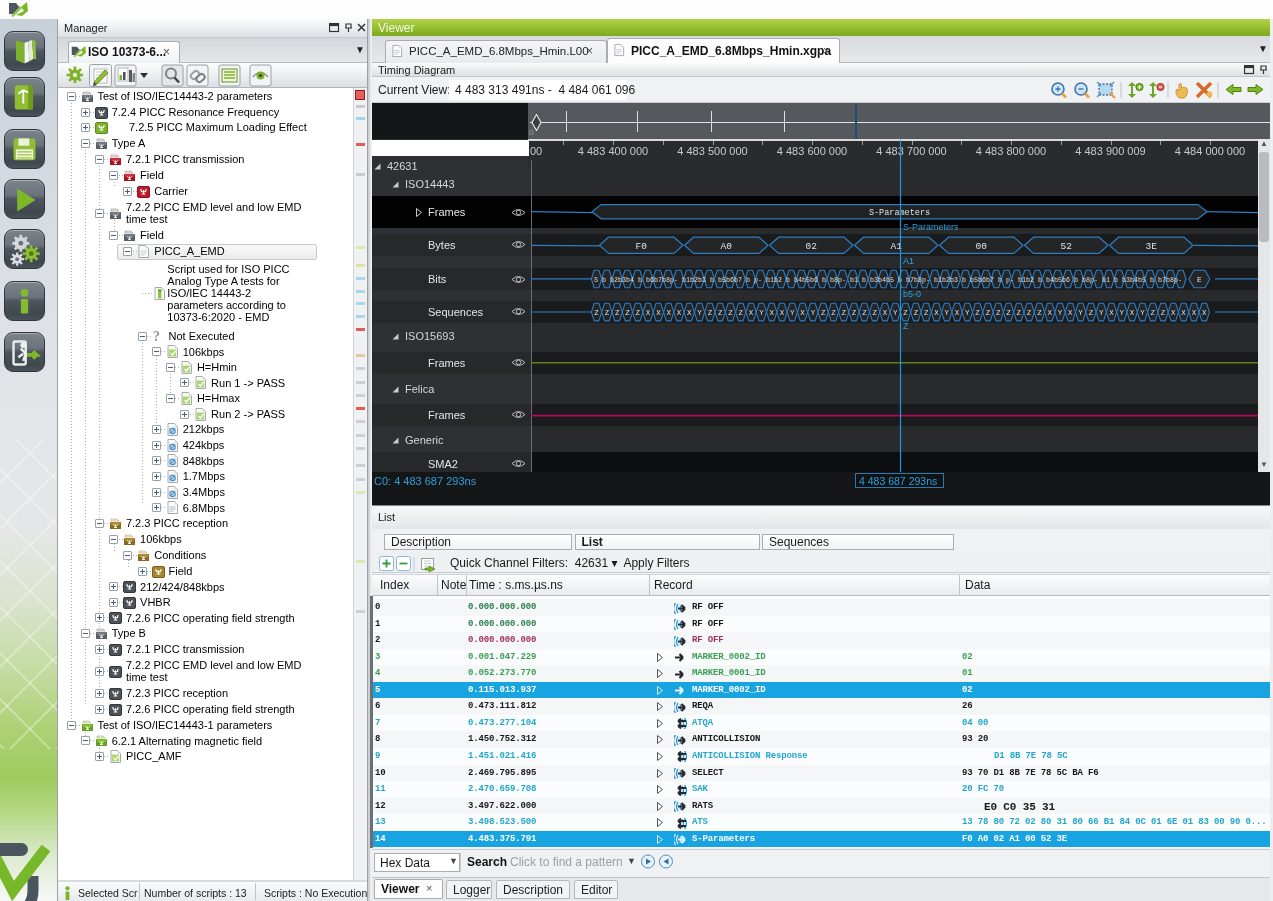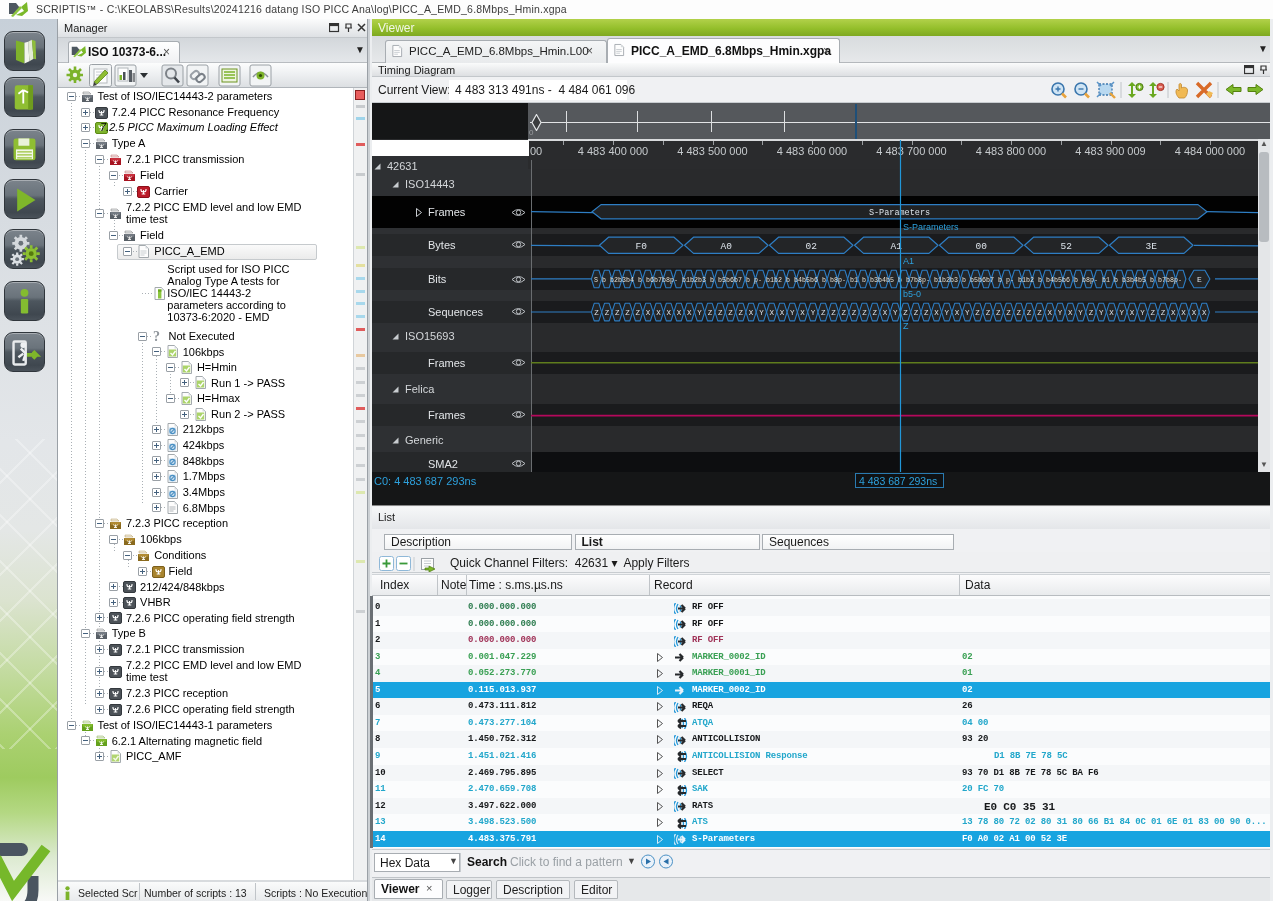--- a/index.html
+++ b/index.html
@@ -8,21 +8,20 @@
 .tx{position:absolute;white-space:nowrap;}
 </style></head><body>
 <div id="root">
 
 <div class="abs" style="left:0;top:0;width:1273px;height:19px;background:#fdfdfd;"></div>
 <svg class="abs" style="left:8px;top:2px" width="20" height="15" viewBox="0 0 20 15">
 <path d="M1 1 L8 1 L12 6 L8 12 L1 12 Z" fill="#4d5760"></path>
 <path d="M19 0 L13 5 L16 9 L8 13 L14 14 L20 9 Z" fill="#7ab829"></path>
 <path d="M3 14 L12 4 L14 6 L5 15 Z" fill="#8dc63f"></path>
 </svg>
-<div class="tx" style="left:36px;top:3px;font-size:10.5px;color:#3c3c3c;letter-spacing:0.2px;">SCRIPTIS™ - C:\KEOLABS\Results\20241216 datang ISO PICC Ana\log\PICC_A_EMD_6.8Mbps_Hmin.xgpa</div>
 <div class="abs" style="left:0;top:19px;width:57px;height:882px;background:
 linear-gradient(180deg,#c7d0d9 0%,#d2d8de 15%,#dde1e5 32%,#e3e6e9 48%,#e4e7e6 58%,#dbe3cf 66%,#c3dba0 74%,#abd172 81%,#9ecb5f 86%,#b4d883 90%,#dcead0 95%,#f8f9f7 100%);overflow:hidden;">
 <div class="abs" style="left:-40px;top:420px;width:140px;height:310px;background:
 repeating-linear-gradient(45deg,transparent 0px,transparent 30px,rgba(255,255,255,0.3) 30px,rgba(255,255,255,0.3) 32.5px),
 repeating-linear-gradient(-45deg,transparent 0px,transparent 30px,rgba(255,255,255,0.3) 30px,rgba(255,255,255,0.3) 32.5px);"></div>
 <svg class="abs" style="left:0px;top:781px;" width="57" height="120" viewBox="0 0 57 120">
 <rect x="-20" y="43" width="48" height="13" rx="6.5" fill="#4a5560"></rect>
 <path d="M33 76 L33 90 Q33 111 12 111 L-20 111" fill="none" stroke="#4a5560" stroke-width="11"></path>
 <path d="M-4 58 L13 91 L46 48" fill="none" stroke="#76b82a" stroke-width="11"></path>
 </svg>
@@ -220,21 +219,21 @@
     </svg>
 <div class="tx" style="left:111.7px;top:105.8px;font-size:11px;color:#000;">7.2.4 PICC Resonance Frequency</div>
 <div class="abs" style="left:80.7px;top:123.1px;width:9px;height:9px;background:#fff;border:1px solid #9aa0a6;border-radius:1px;"></div>
     <div class="abs" style="left:82.7px;top:127.1px;width:5px;height:1px;background:#44617e;"></div>
     <div class="abs" style="left:84.7px;top:125.1px;width:1px;height:5px;background:#44617e;"></div>
 <div class="abs" style="left:90.2px;top:127.1px;width:4px;height:1px;background-image:repeating-linear-gradient(90deg,#aab0b5 0,#aab0b5 1px,transparent 1px,transparent 3px);"></div>
 <svg class="abs" style="left:94.7px;top:121.1px" width="13" height="13" viewBox="0 0 13 13">
       <rect x="0.5" y="1.5" width="12" height="11" rx="1.5" fill="#7db32c" stroke="#5c8a14"></rect>
       <path d="M4 5 c0,2.6 5,2.6 5,0 m-2.5 0 v4 m-1.8 0 h3.6 M4 5 v-1 m5 1 v-1" stroke="#fff" stroke-width="1.1" fill="none"></path>
     </svg>
-<div class="tx" style="left:100px;top:121.4px;font-size:11px;color:#000;font-style:italic;">7.2.5 PICC Maximum Loading Effect</div>
+<div class="tx" style="left:129px;top:121.4px;font-size:11px;color:#000;">7.2.5 PICC Maximum Loading Effect</div>
 <div class="abs" style="left:80.7px;top:138.5px;width:9px;height:9px;background:#fff;border:1px solid #9aa0a6;border-radius:1px;"></div>
     <div class="abs" style="left:82.7px;top:142.5px;width:5px;height:1px;background:#44617e;"></div>
 <div class="abs" style="left:90.2px;top:142.5px;width:4px;height:1px;background-image:repeating-linear-gradient(90deg,#aab0b5 0,#aab0b5 1px,transparent 1px,transparent 3px);"></div>
 <svg class="abs" style="left:94.7px;top:136.5px" width="13" height="13" viewBox="0 0 13 13">
       <path d="M1 5 h11 v7 h-11 z" fill="#585f66"></path>
       <path d="M2 2 h6 l2 2 h-8 z" fill="#e8eaec" stroke="#777" stroke-width="0.5"></path>
       <path d="M1 5 h11 l-1.5 3 h-8 z" fill="#737a82"></path>
       <path d="M4.5 7.5 c0,2 4,2 4,0 m-2 0 v3 m-1.5 0 h3" stroke="#e8e8e8" stroke-width="1" fill="none"></path>
     </svg>
 <div class="tx" style="left:111.7px;top:136.8px;font-size:11px;color:#000;">Type A</div>

